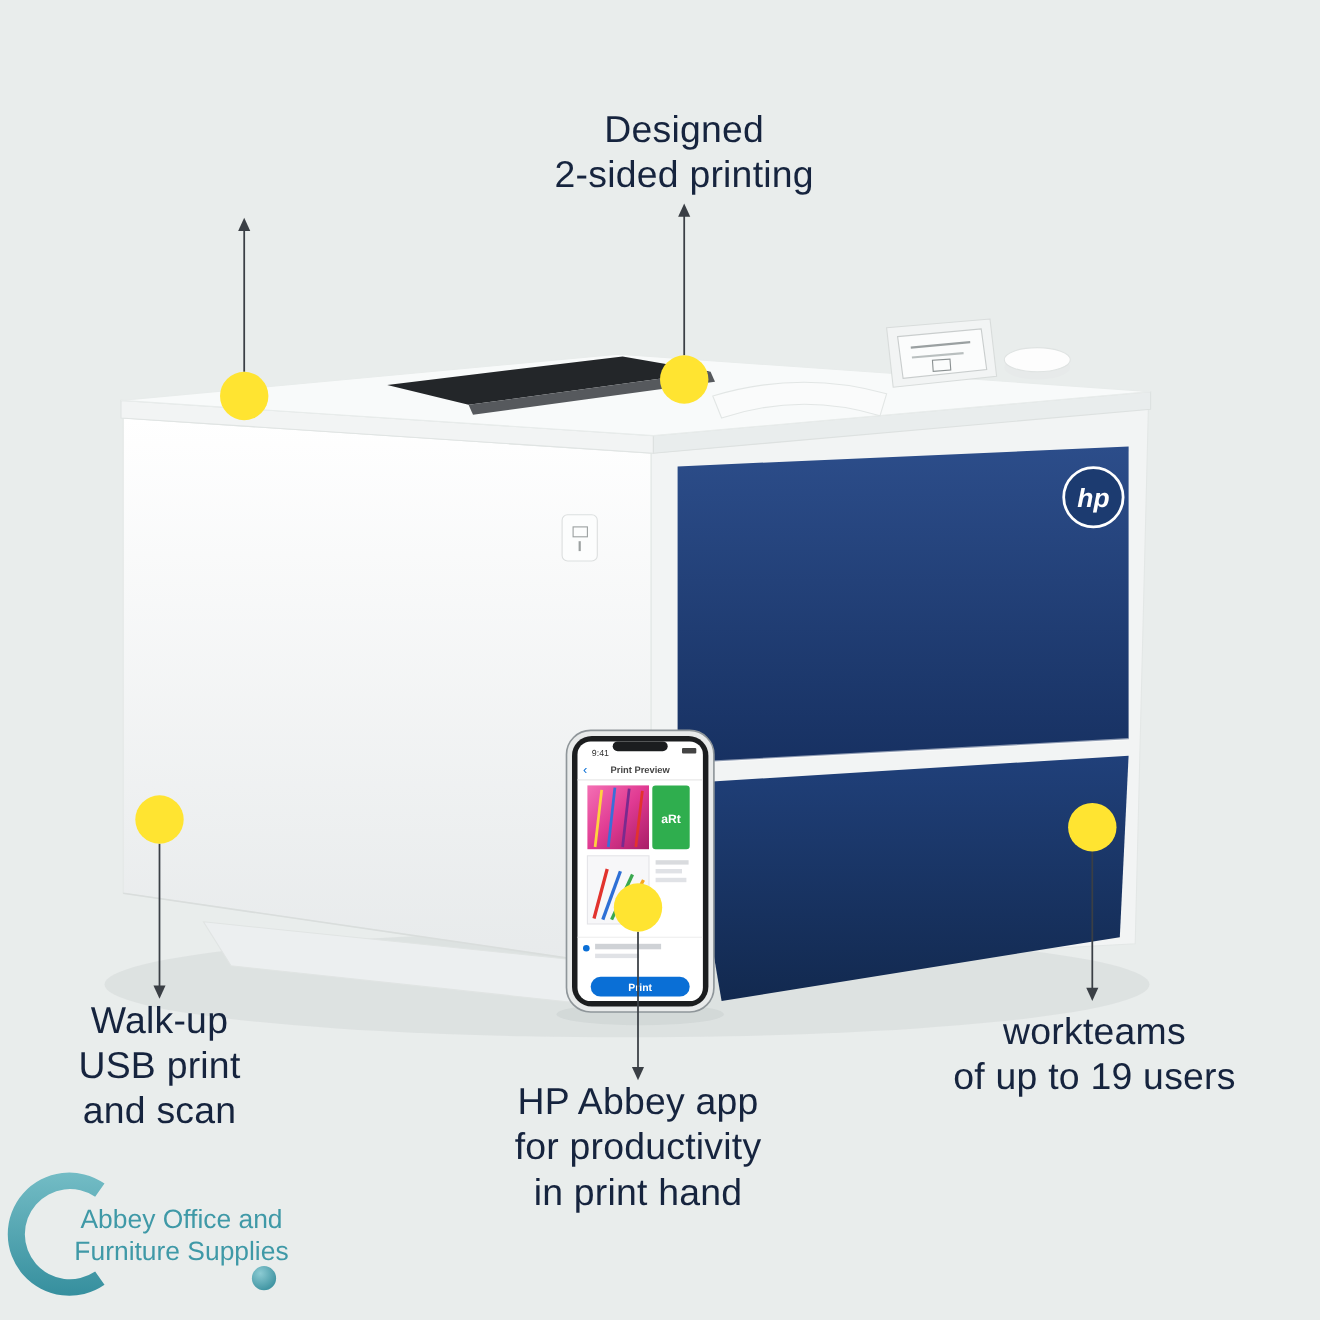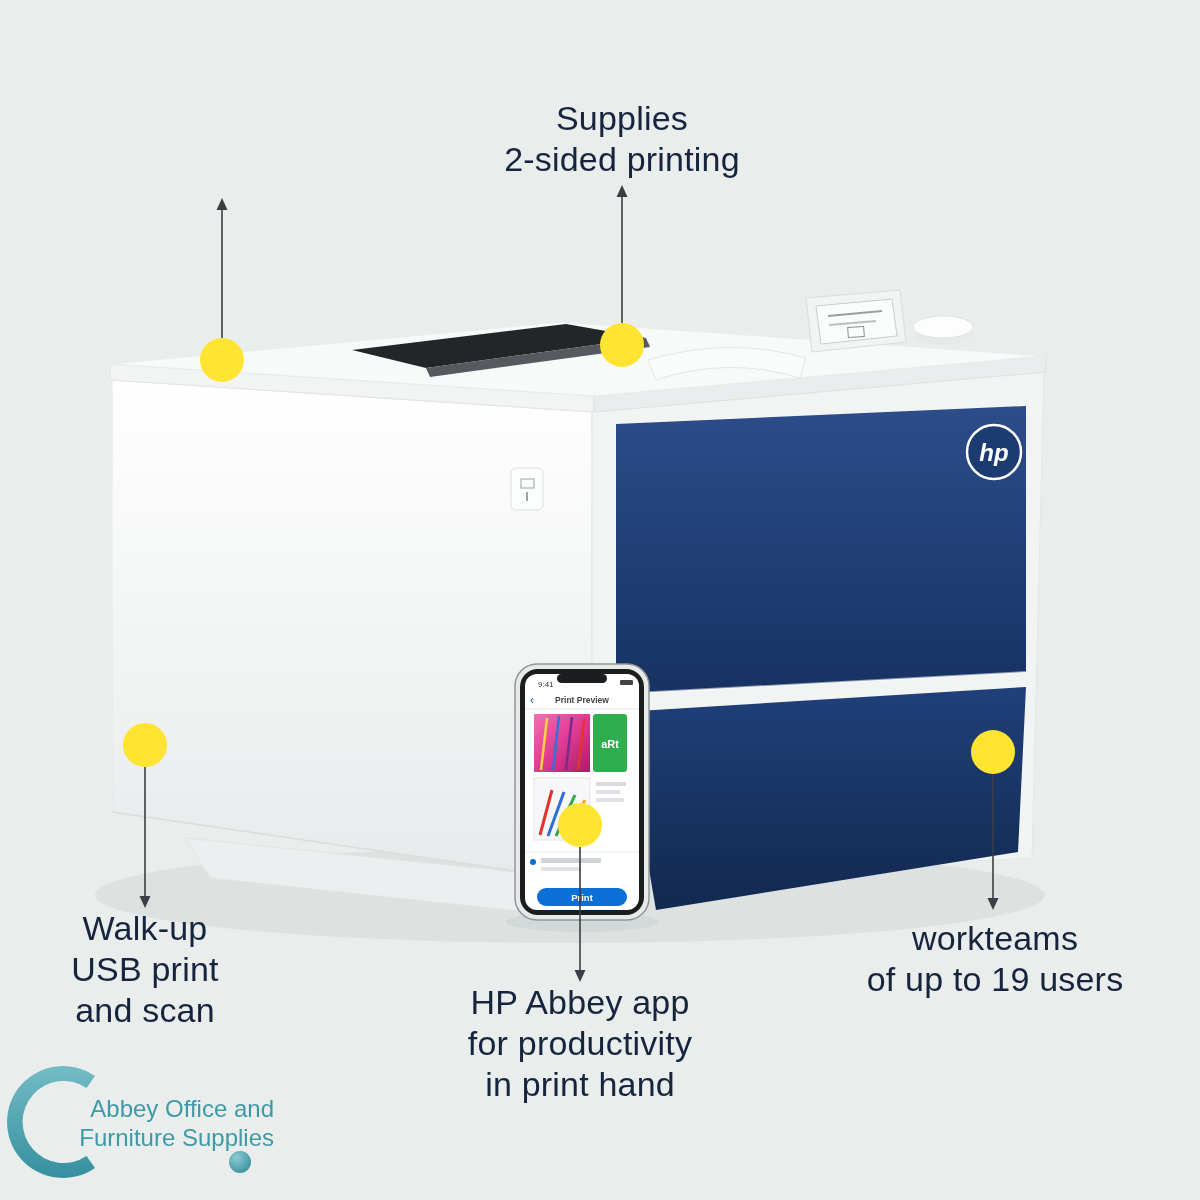--- a/index.html
+++ b/index.html
@@ -2,21 +2,21 @@
 <html><head>
 <meta charset="utf-8">
 <style>
   html,body{margin:0;padding:0;background:#e9edec;}
   .canvas{position:relative;width:1200px;height:1200px;background:#e9edec;overflow:hidden;
           font-family:"Liberation Sans",sans-serif;}
   .scene{position:absolute;left:0;top:0;width:1200px;height:1200px;}
   .callout{position:absolute;text-align:center;color:#16243e;font-size:34px;line-height:41px;
            letter-spacing:.2px;font-weight:normal;}
   .callout span{display:block;}
-  .vendor-text{position:absolute;left:56px;top:1094px;width:218px;text-align:right;
+  .vendor-text{position:absolute;left:56px;top:1094px;width:218px;text-align:center;
            color:#3f99a7;font-size:24px;line-height:29px;}
   .vendor-text span{display:block;}
 </style>
 </head>
 <body>
 
 <div class="canvas">
 
   <svg class="scene" width="1200" height="1200" viewBox="0 0 1200 1200">
     <defs>
@@ -175,21 +175,21 @@
     </g>
 
     <g>
       <path d="M95,1168 A56,56 0 1 1 95,1076 L86.5,1088 A41,41 0 1 0 86.5,1156 Z" fill="url(#tealGrad)"></path>
       <circle cx="240" cy="1162" r="11" fill="url(#ballGrad)"></circle>
     </g>
   </svg>
 
 
   <div class="callout" style="left:422px;top:98px;width:400px;">
-    <span>Supplies</span>
+    <span>Designed</span>
     <span>2-sided printing</span>
   </div>
 
   <div class="callout" style="left:-55px;top:908px;width:400px;">
     <span>Walk-up</span>
     <span>USB print</span>
     <span>and scan</span>
   </div>
 
   <div class="callout" style="left:380px;top:982px;width:400px;">

